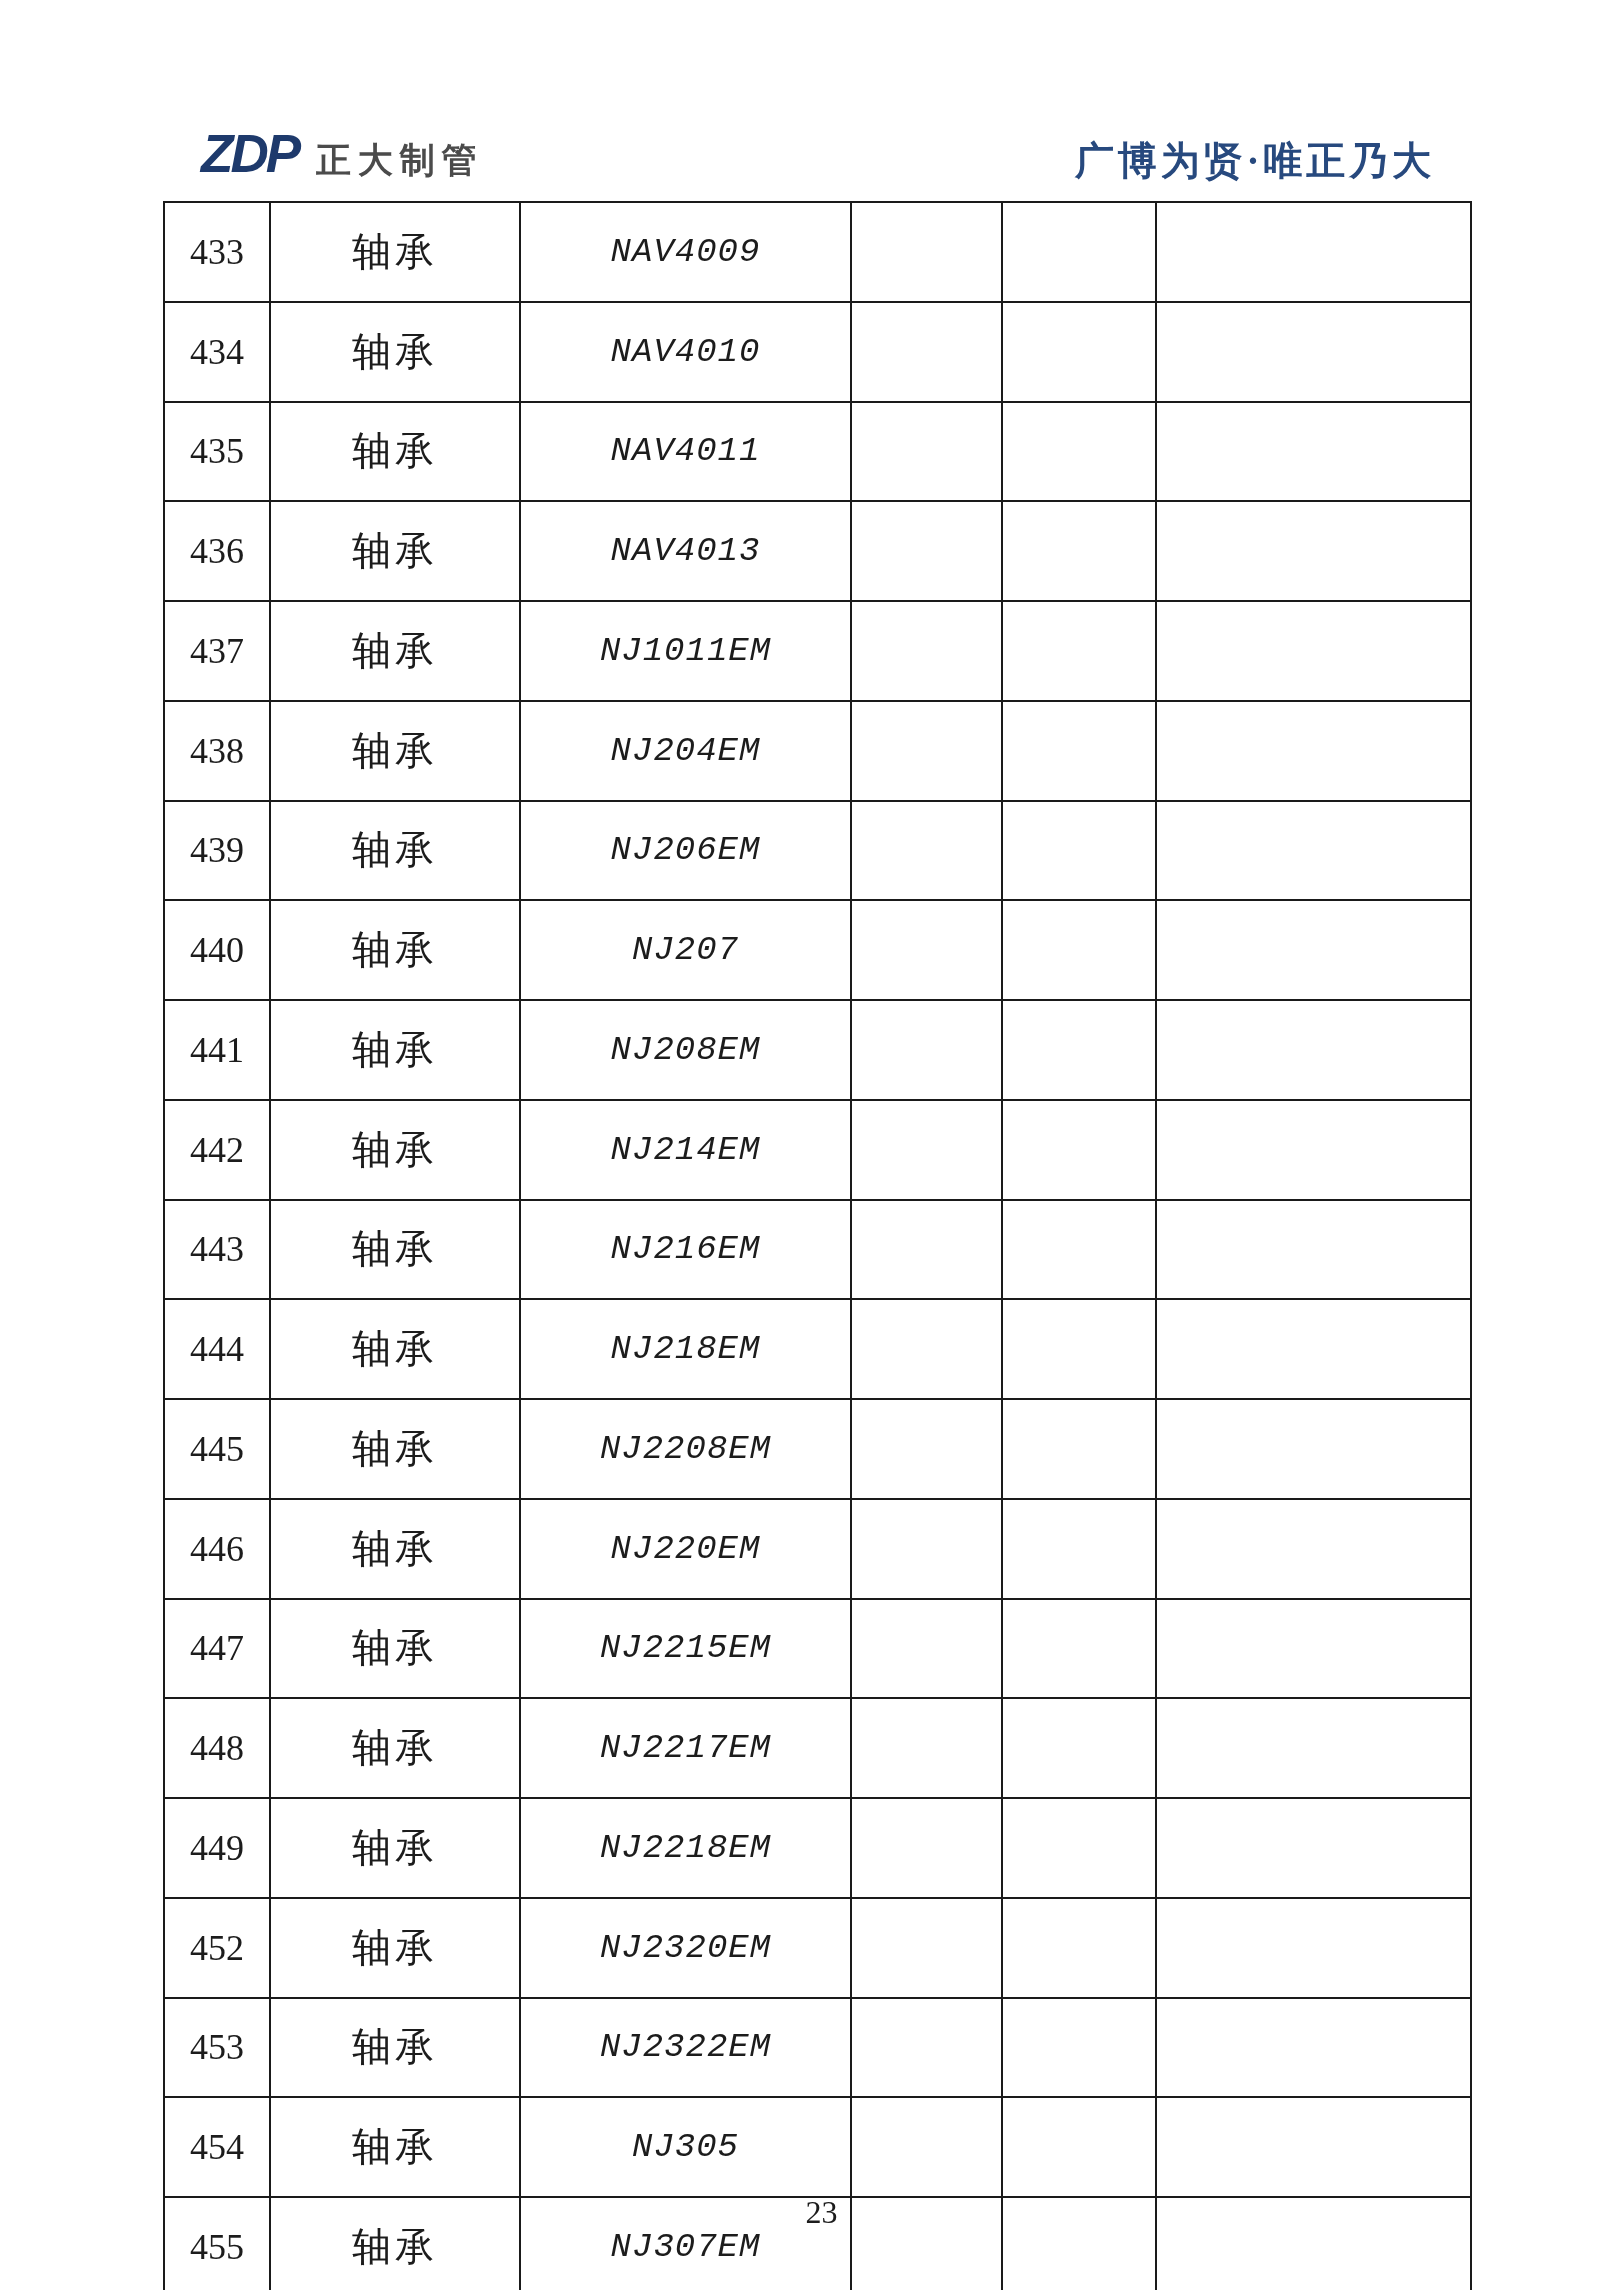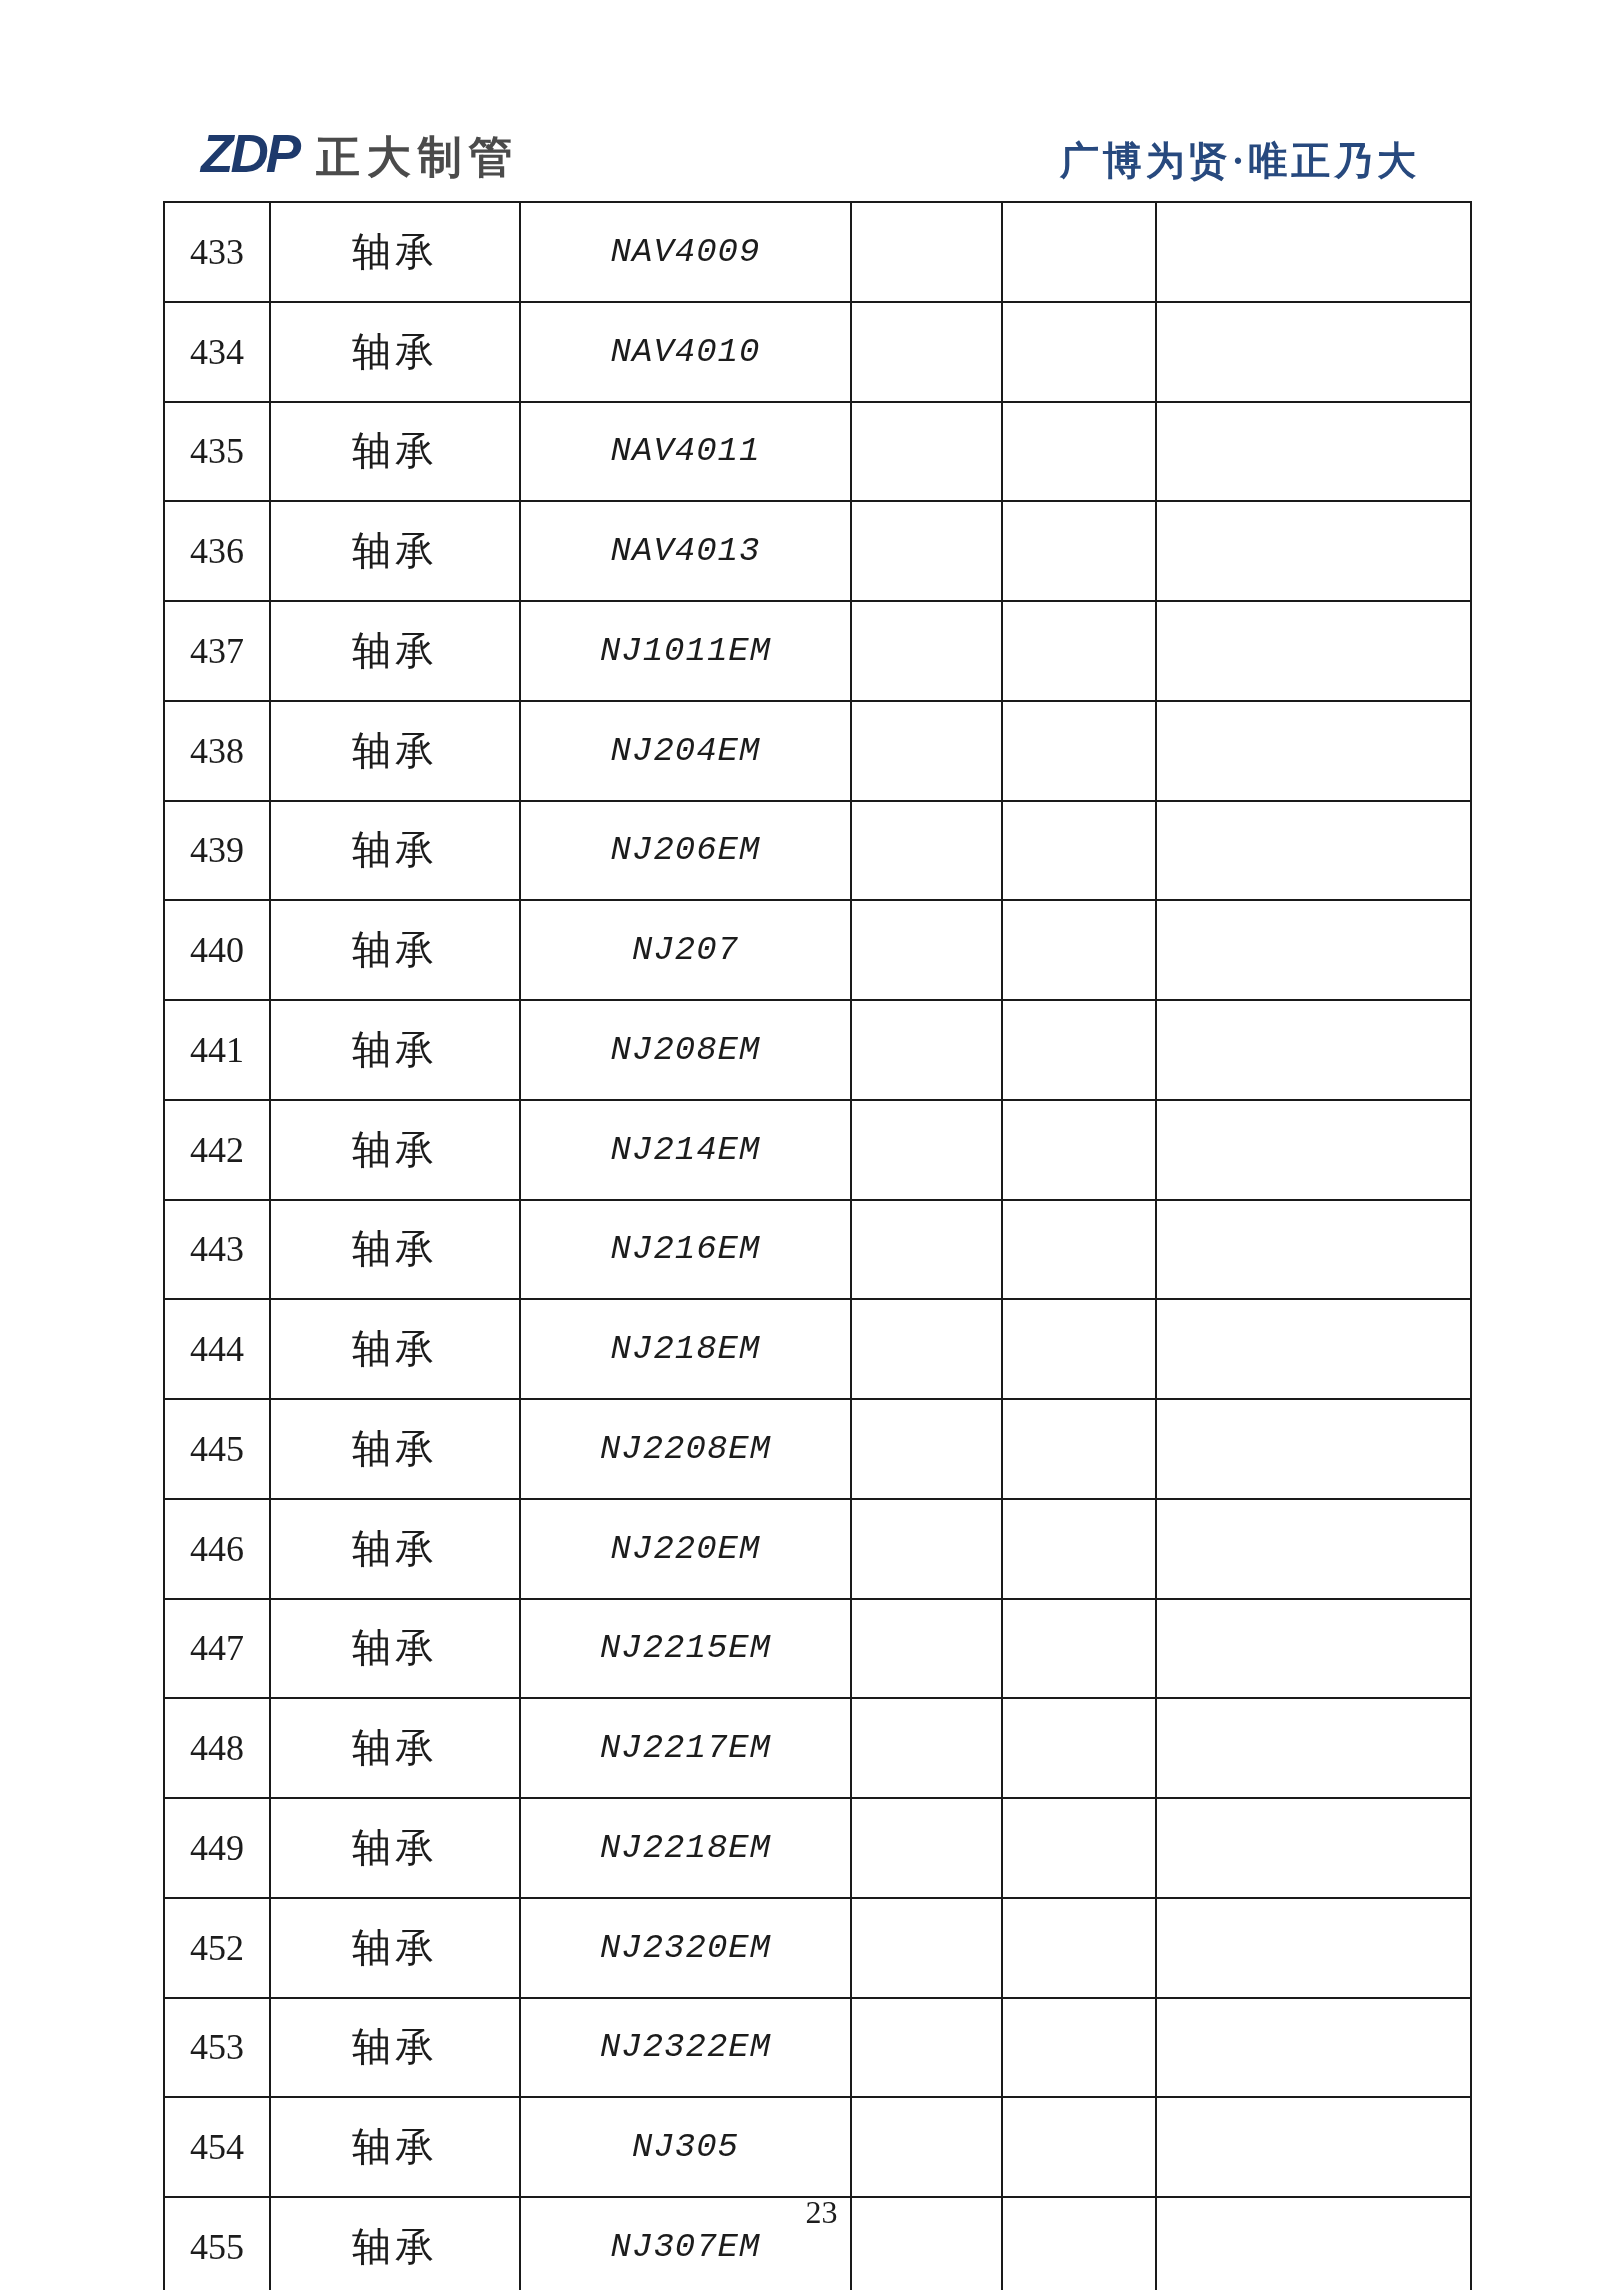--- a/index.html
+++ b/index.html
@@ -18,39 +18,39 @@
     height: 2291px;
     background: var(--page-bg);
     overflow: hidden;
     font-family: "Liberation Serif", "DejaVu Serif", serif;
     margin: 0 auto;
   }
   .header {
     position: absolute;
     top: 127px;
     left: 201px;
-    right: 199px;
+    right: 184px;
     display: flex;
     justify-content: space-between;
     align-items: flex-end;
   }
   .logo { display: flex; align-items: baseline; gap: 17.6px; }
   .logo-zdp {
     font-family: "Liberation Sans", "DejaVu Sans", sans-serif;
     font-weight: bold;
     font-style: italic;
     font-size: 53px;
     line-height: 1;
     color: var(--logo-blue);
     letter-spacing: -2.9px;
   }
   .logo-company {
     font-family: "Liberation Sans", "DejaVu Sans", sans-serif;
     font-weight: bold;
-    font-size: 44px;
+    font-size: 35px;
     line-height: 1;
     color: var(--logo-gray);
     letter-spacing: 6.9px;
   }
   .slogan {
     font-weight: bold;
     font-size: 39px;
     line-height: 1;
     color: var(--slogan-blue);
     letter-spacing: 3.9px;

